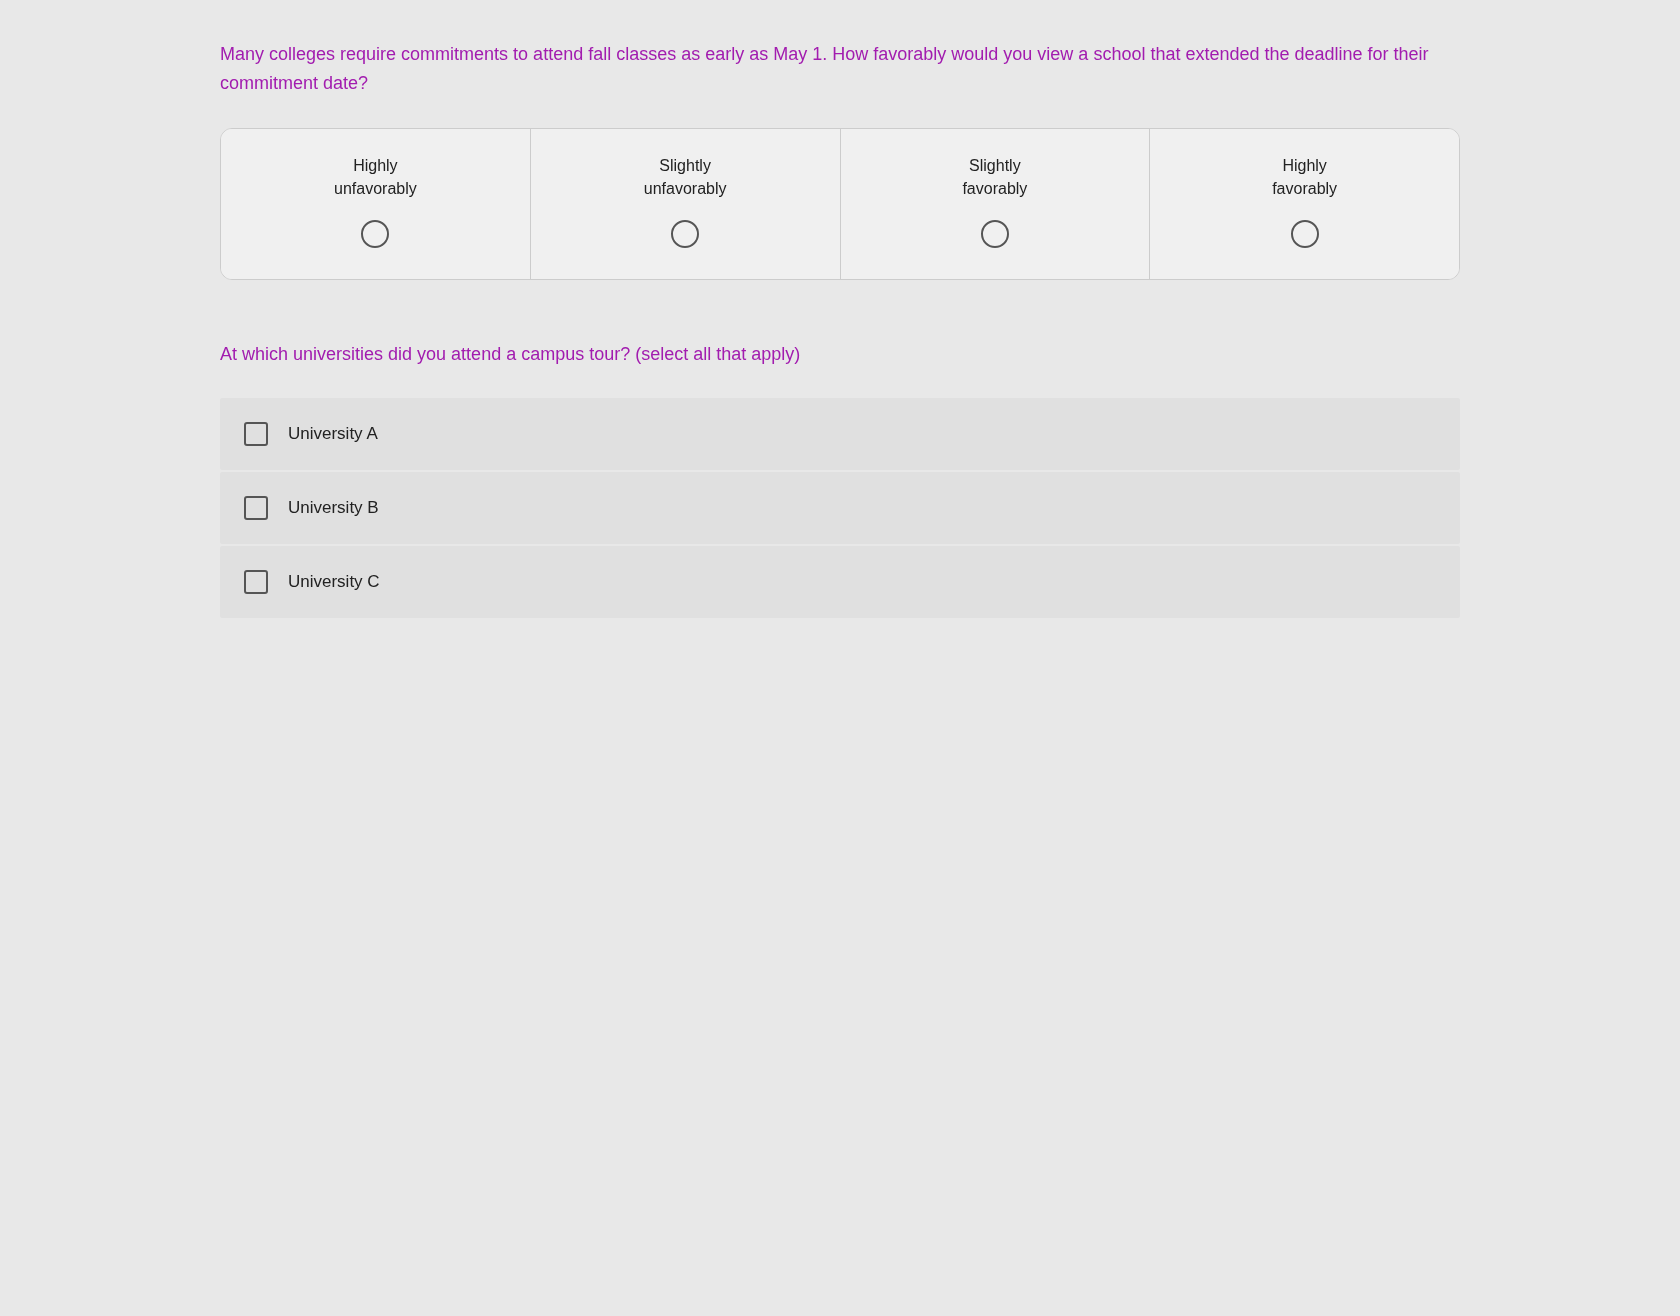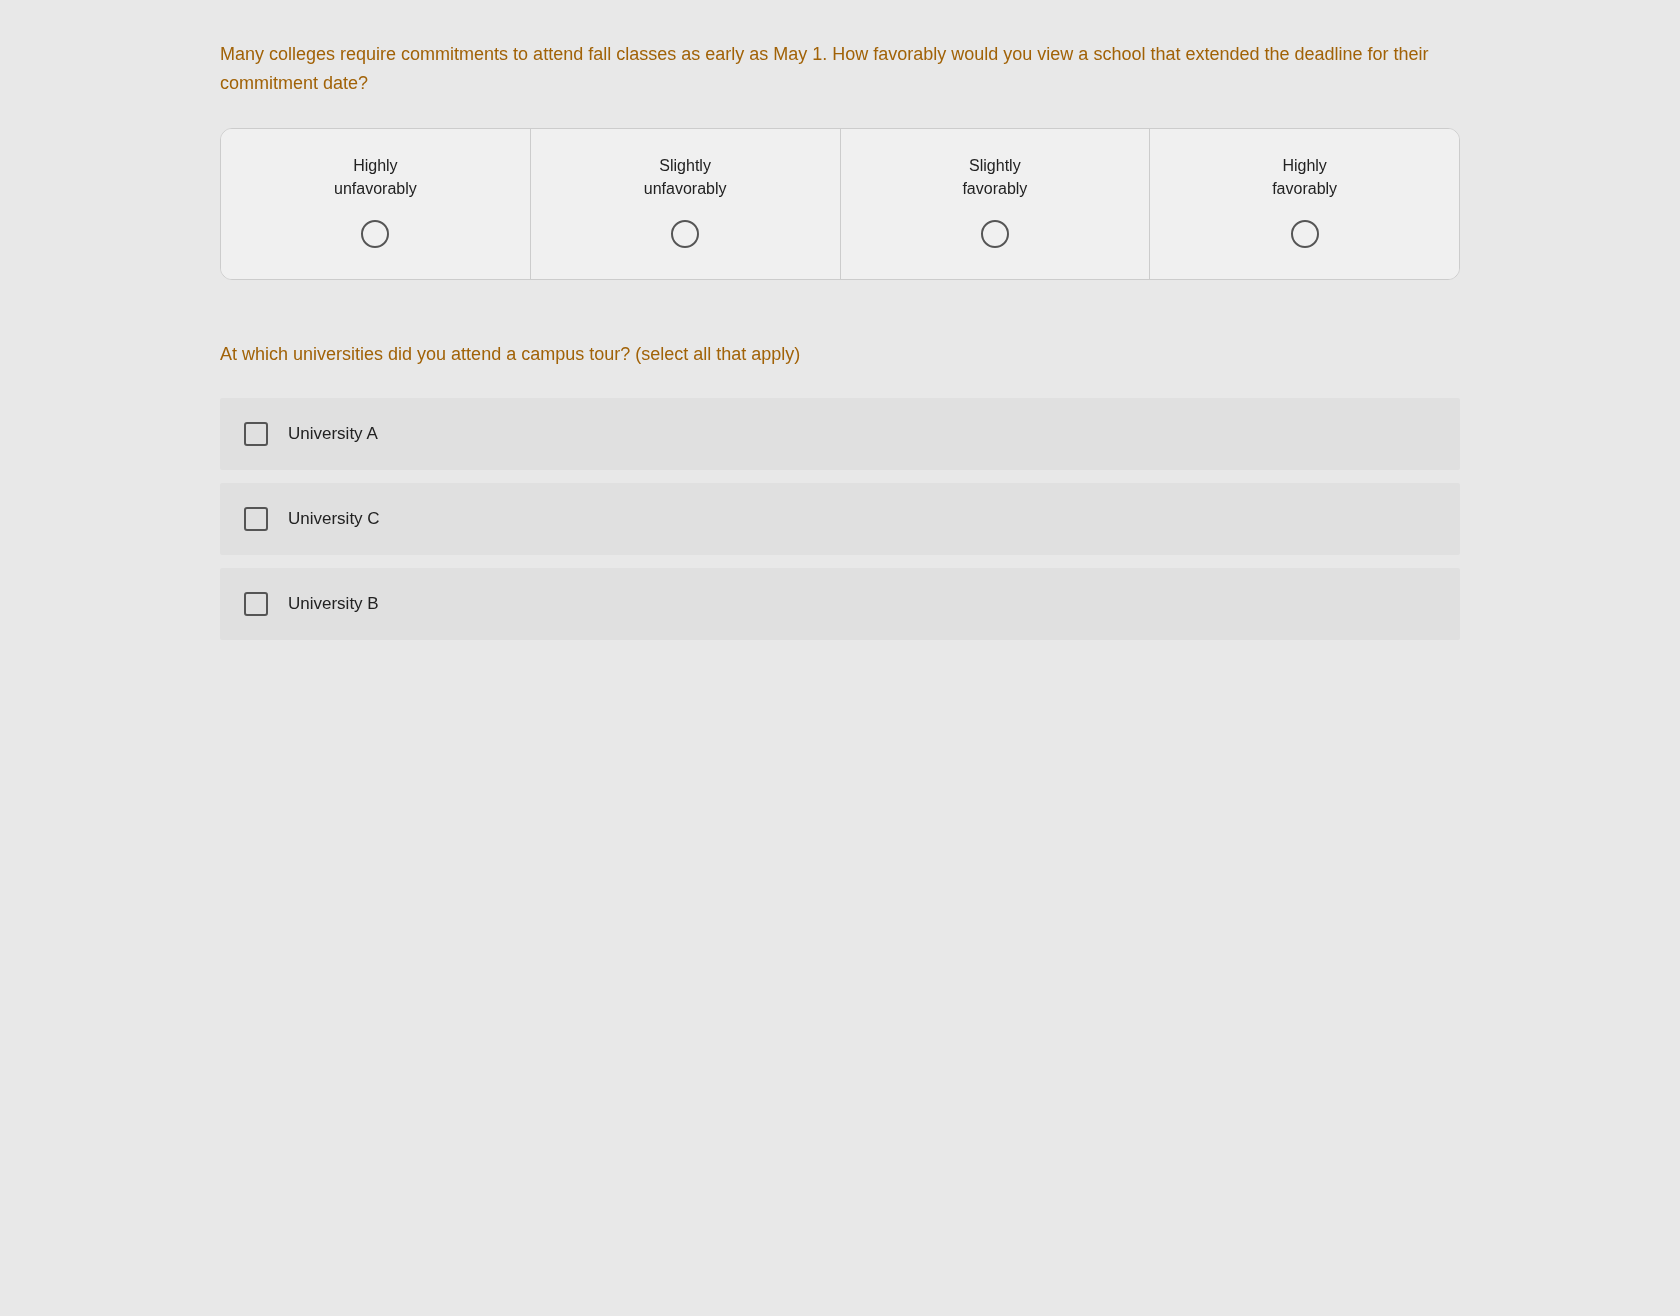--- a/index.html
+++ b/index.html
@@ -20,21 +20,21 @@
 
     .survey-container {
       max-width: 1240px;
       margin: 0 auto;
     }
 
     .question-text {
       font-size: 18px;
       line-height: 1.6;
       margin-bottom: 30px;
-      color: #a16207;
+      color: #a21caf;
     }
 
     
     .radio-grid {
       display: flex;
       border: 1px solid #ccc;
       border-radius: 12px;
       overflow: hidden;
       margin-bottom: 60px;
       background: #f0f0f0;
@@ -79,21 +79,21 @@
     }
 
     .radio-circle:checked {
       background: #555;
     }
 
     
     .checkbox-list {
       display: flex;
       flex-direction: column;
-      gap: 13px;
+      gap: 2px;
       margin-bottom: 60px;
     }
 
     .checkbox-item {
       display: flex;
       align-items: center;
       background: #e0e0e0;
       padding: 20px 24px;
       cursor: pointer;
       border-radius: 2px;
@@ -178,24 +178,24 @@
 
     <div class="checkbox-list">
 
       <label class="checkbox-item">
         <input type="checkbox" class="checkbox-box" style="">
         <span class="checkbox-label">University A</span>
       </label>
 
       <label class="checkbox-item">
         <input type="checkbox" class="checkbox-box" style="">
-        <span class="checkbox-label">University C</span>
+        <span class="checkbox-label">University B</span>
       </label>
 
       <label class="checkbox-item">
         <input type="checkbox" class="checkbox-box" style="">
-        <span class="checkbox-label">University B</span>
+        <span class="checkbox-label">University C</span>
       </label>
     </div>
   </div>
 
 
 </div>
 
 </body></html>

